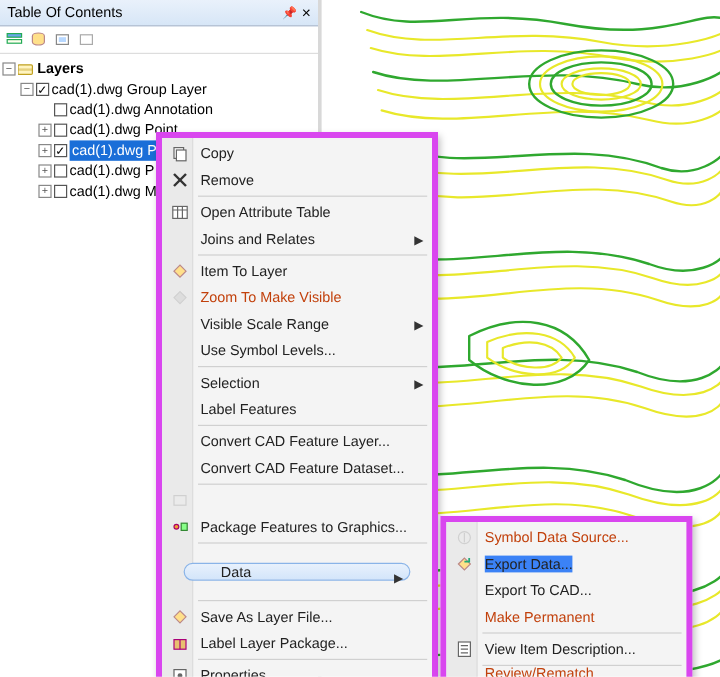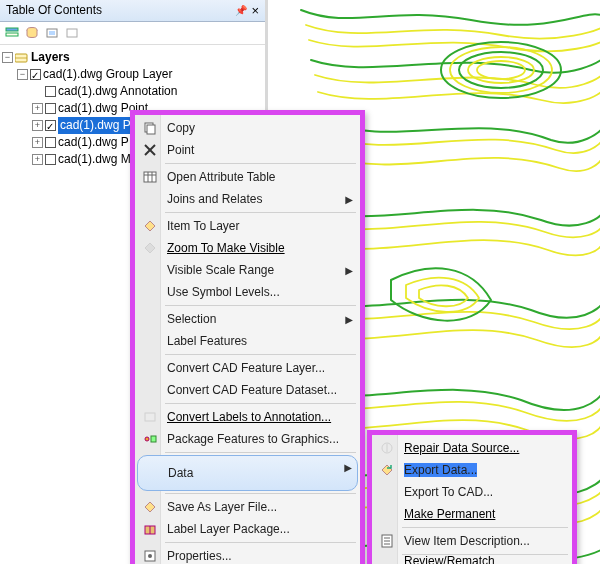--- a/index.html
+++ b/index.html
@@ -108,41 +108,41 @@
   .menu .items { position: relative; }
   .menu-item {
     display: flex;
     align-items: center;
     height: 22px;
     padding-left: 30px;
     padding-right: 18px;
     position: relative;
     color: #222;
   }
-  .menu-item.disabled { color: #000000; text-decoration: underline; }
+  .menu-item.disabled { color: #c2410c; }
   .menu-item .micon {
     position: absolute; left: 5px; top: 3px;
     width: 16px; height: 16px;
     display: flex; align-items:center; justify-content:center;
   }
   .menu-item .arrow {
     position: absolute; right: 5px; top: 6px;
     font-size: 10px; color: #333;
   }
   .menu-sep {
     height: 1px;
     margin: 2px 2px 2px 28px;
     background: #d0d0d0;
   }
   .menu-item.hover {
     background: linear-gradient(#e8f1fc, #d3e5fa);
     border: 1px solid #8ab4e8;
     border-radius: 10px;
-    height: 36px;
-    margin: 0;
+    height: 15px;
+    margin: 16px;
   }
   .menu-item.hl-yellow span[data-bind] {
     background: #3b82f6;
   }
   .pin { font-size: 10px; }
 </style>
 </head>
 <body>
 
 <div class="map">
@@ -288,21 +288,21 @@
         </span>
       <span data-bind="context_menu.copy">Copy</span>
     </div>
     <div class="menu-item">
       <span class="micon">
           <svg width="12" height="12">
             <line x1="1" y1="1" x2="11" y2="11" stroke="#333" stroke-width="2"></line>
             <line x1="11" y1="1" x2="1" y2="11" stroke="#333" stroke-width="2"></line>
           </svg>
         </span>
-      <span data-bind="context_menu.remove">Point</span>
+      <span data-bind="context_menu.remove">Remove</span>
     </div>
     <div class="menu-sep"></div>
     <div class="menu-item">
       <span class="micon">
           <svg width="14" height="12">
             <rect x="1" y="1" width="12" height="10" fill="#fff" stroke="#666"></rect>
             <line x1="1" y1="4" x2="13" y2="4" stroke="#666"></line>
             <line x1="5" y1="1" x2="5" y2="11" stroke="#666"></line>
             <line x1="9" y1="1" x2="9" y2="11" stroke="#666"></line>
           </svg>
@@ -352,21 +352,20 @@
     <div class="menu-item">
       <span data-bind="context_menu.conv_cad_dataset">Convert CAD Feature Dataset...</span>
     </div>
     <div class="menu-sep"></div>
     <div class="menu-item disabled">
       <span class="micon">
           <svg width="14" height="12" opacity="0.4">
             <rect x="2" y="2" width="10" height="8" fill="#eee" stroke="#aaa"></rect>
           </svg>
         </span>
-      <span data-bind="context_menu.conv_labels">Convert Labels to Annotation...</span>
     </div>
     <div class="menu-item">
       <span class="micon">
           <svg width="14" height="12">
             <circle cx="4" cy="6" r="2" fill="#f0a030" stroke="#a06"></circle>
             <rect x="8" y="3" width="5" height="6" fill="#8f8" stroke="#383"></rect>
           </svg>
         </span>
       <span data-bind="context_menu.conv_feat_graphics">Package Features to Graphics...</span>
     </div>
@@ -409,21 +408,21 @@
 <div class="menu" style="left:367px; top:430px; width:210px;">
   <div class="iconcol"></div>
   <div class="items">
     <div class="menu-item disabled">
       <span class="micon">
           <svg width="14" height="14" opacity="0.4">
             <circle cx="7" cy="7" r="5" fill="none" stroke="#aaa"></circle>
             <line x1="7" y1="3" x2="7" y2="11" stroke="#aaa"></line>
           </svg>
         </span>
-      <span data-bind="sub_menu.repair">Repair Data Source...</span>
+      <span data-bind="sub_menu.repair">Symbol Data Source...</span>
     </div>
     <div class="menu-item hl-yellow">
       <span class="micon">
           <svg width="14" height="14">
             <path d="M2 7 L7 2 L12 7 L7 12 Z" fill="#ffe08a" stroke="#b88"></path>
             <path d="M7 5 L11 5 L11 2" fill="none" stroke="#2a7" stroke-width="1.5"></path>
           </svg>
         </span>
       <span data-bind="sub_menu.export_data">Export Data...</span>
     </div>

